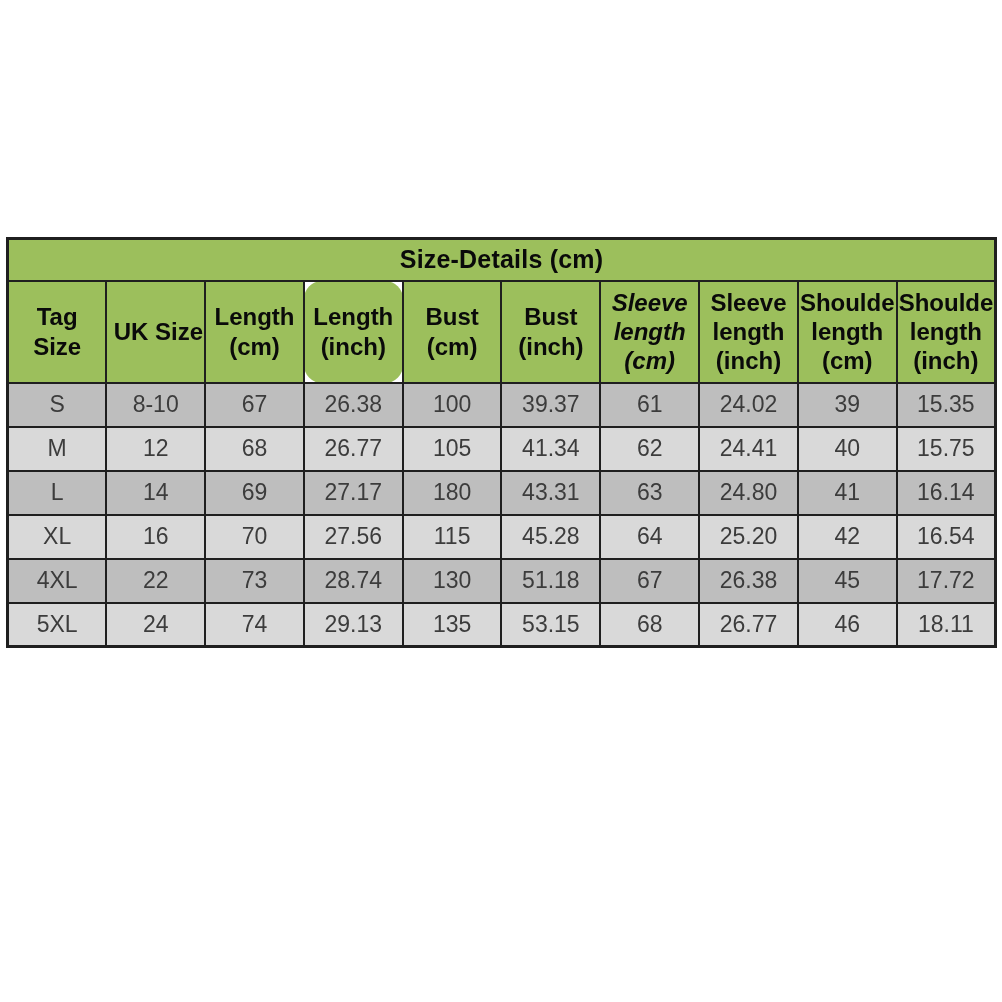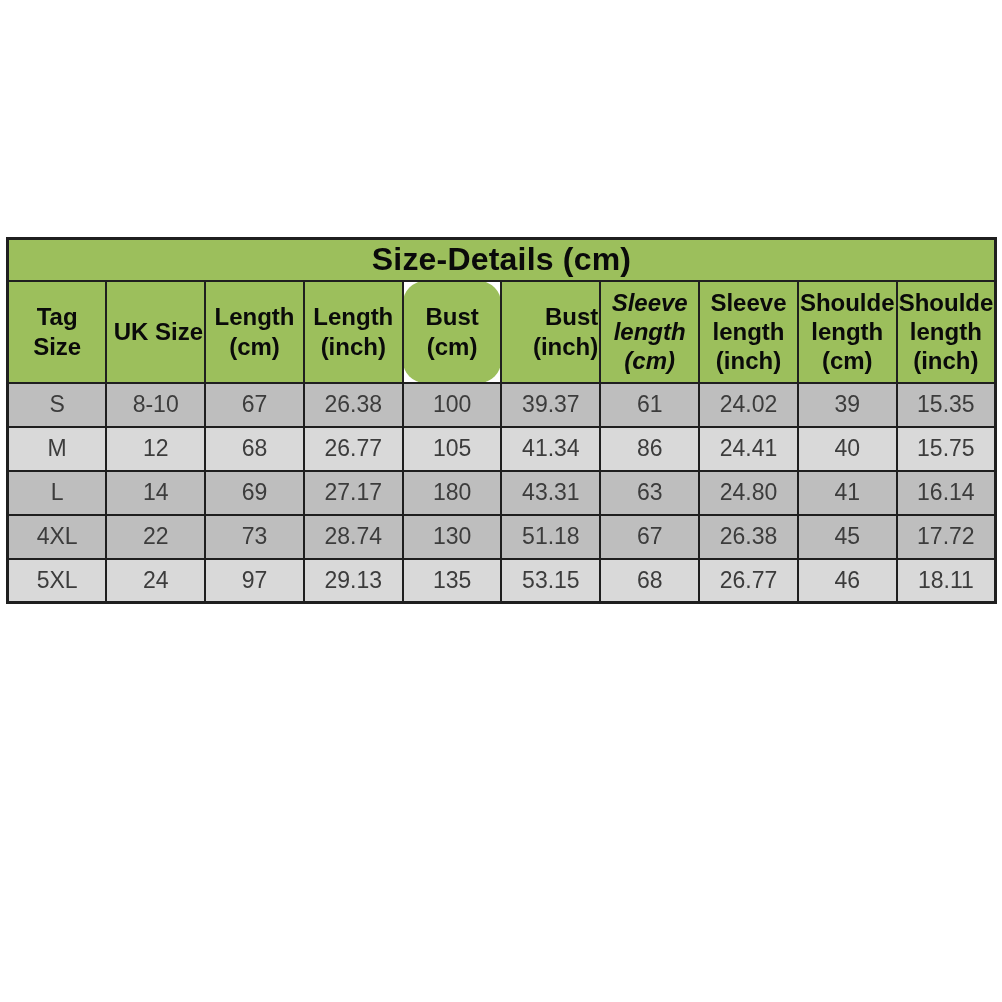--- a/index.html
+++ b/index.html
@@ -39,21 +39,21 @@
   table.size-table td {
     border: 2px solid var(--border);
     text-align: center;
     vertical-align: middle;
     padding: 0 2px;
     overflow: hidden;
   }
   .title-cell {
     background: var(--green);
     color: var(--header_text);
-    font-size: 32px;
+    font-size: 25px;
     font-weight: bold;
     height: 42px;
     letter-spacing: 0.2px;
   }
   #header-row th {
     background: var(--green);
     color: var(--header_text);
     font-size: 24px;
     font-weight: bold;
     line-height: 1.22;
@@ -75,23 +75,23 @@
 <div class="page">
   <table class="size-table">
     <thead>
       <tr>
         <th class="title-cell" colspan="10">Size-Details (cm)</th>
       </tr>
       <tr id="header-row">
           <th style="width: 11.6%;">Tag Size</th>
           <th style="width: 7.3%; text-align: right;">UK Size</th>
           <th style="width: 10%;">Length (cm)</th>
-          <th style="width: 10%;">Length (inch)</th>
-          <th style="width: 7.8%; border-radius: 22px;">Bust (cm)</th>
-          <th style="width: 8.7%; text-align: right;">Bust (inch)</th>
+          <th style="width: 10%; border-radius: 18px;">Length (inch)</th>
+          <th style="width: 7.8%;">Bust (cm)</th>
+          <th style="width: 8.7%;">Bust (inch)</th>
           <th style="width: 9.6%; font-style: italic;">Sleeve length (cm)</th>
           <th style="width: 9.6%;">Sleeve length (inch)</th>
           <th style="width: 12.9%;">Shoulder length (cm)</th>
           <th style="width: 12.5%;">Shoulder length (inch)</th>
         </tr>
     </thead>
     <tbody id="table-body">
         <tr class="row-dark">
           <td>S</td>
           <td>8-10</td>
@@ -104,53 +104,65 @@
           <td>39</td>
           <td>15.35</td>
         </tr>
         <tr class="row-light">
           <td>M</td>
           <td>12</td>
           <td>68</td>
           <td>26.77</td>
           <td>105</td>
           <td>41.34</td>
-          <td>86</td>
+          <td>62</td>
           <td>24.41</td>
           <td>40</td>
           <td>15.75</td>
         </tr>
         <tr class="row-dark">
           <td>L</td>
           <td>14</td>
           <td>69</td>
           <td>27.17</td>
           <td>180</td>
           <td>43.31</td>
           <td>63</td>
           <td>24.80</td>
           <td>41</td>
           <td>16.14</td>
         </tr>
+        <tr class="row-light">
+          <td>XL</td>
+          <td>16</td>
+          <td>70</td>
+          <td>27.56</td>
+          <td>115</td>
+          <td>45.28</td>
+          <td>64</td>
+          <td>25.20</td>
+          <td>42</td>
+          <td>16.54</td>
+        </tr>
         <tr class="row-dark">
           <td>4XL</td>
           <td>22</td>
           <td>73</td>
           <td>28.74</td>
           <td>130</td>
           <td>51.18</td>
           <td>67</td>
           <td>26.38</td>
           <td>45</td>
           <td>17.72</td>
         </tr>
         <tr class="row-light">
           <td>5XL</td>
           <td>24</td>
-          <td>97</td>
+          <td>74</td>
           <td>29.13</td>
           <td>135</td>
           <td>53.15</td>
           <td>68</td>
           <td>26.77</td>
           <td>46</td>
           <td>18.11</td>
         </tr>
       </tbody>
   </table>

